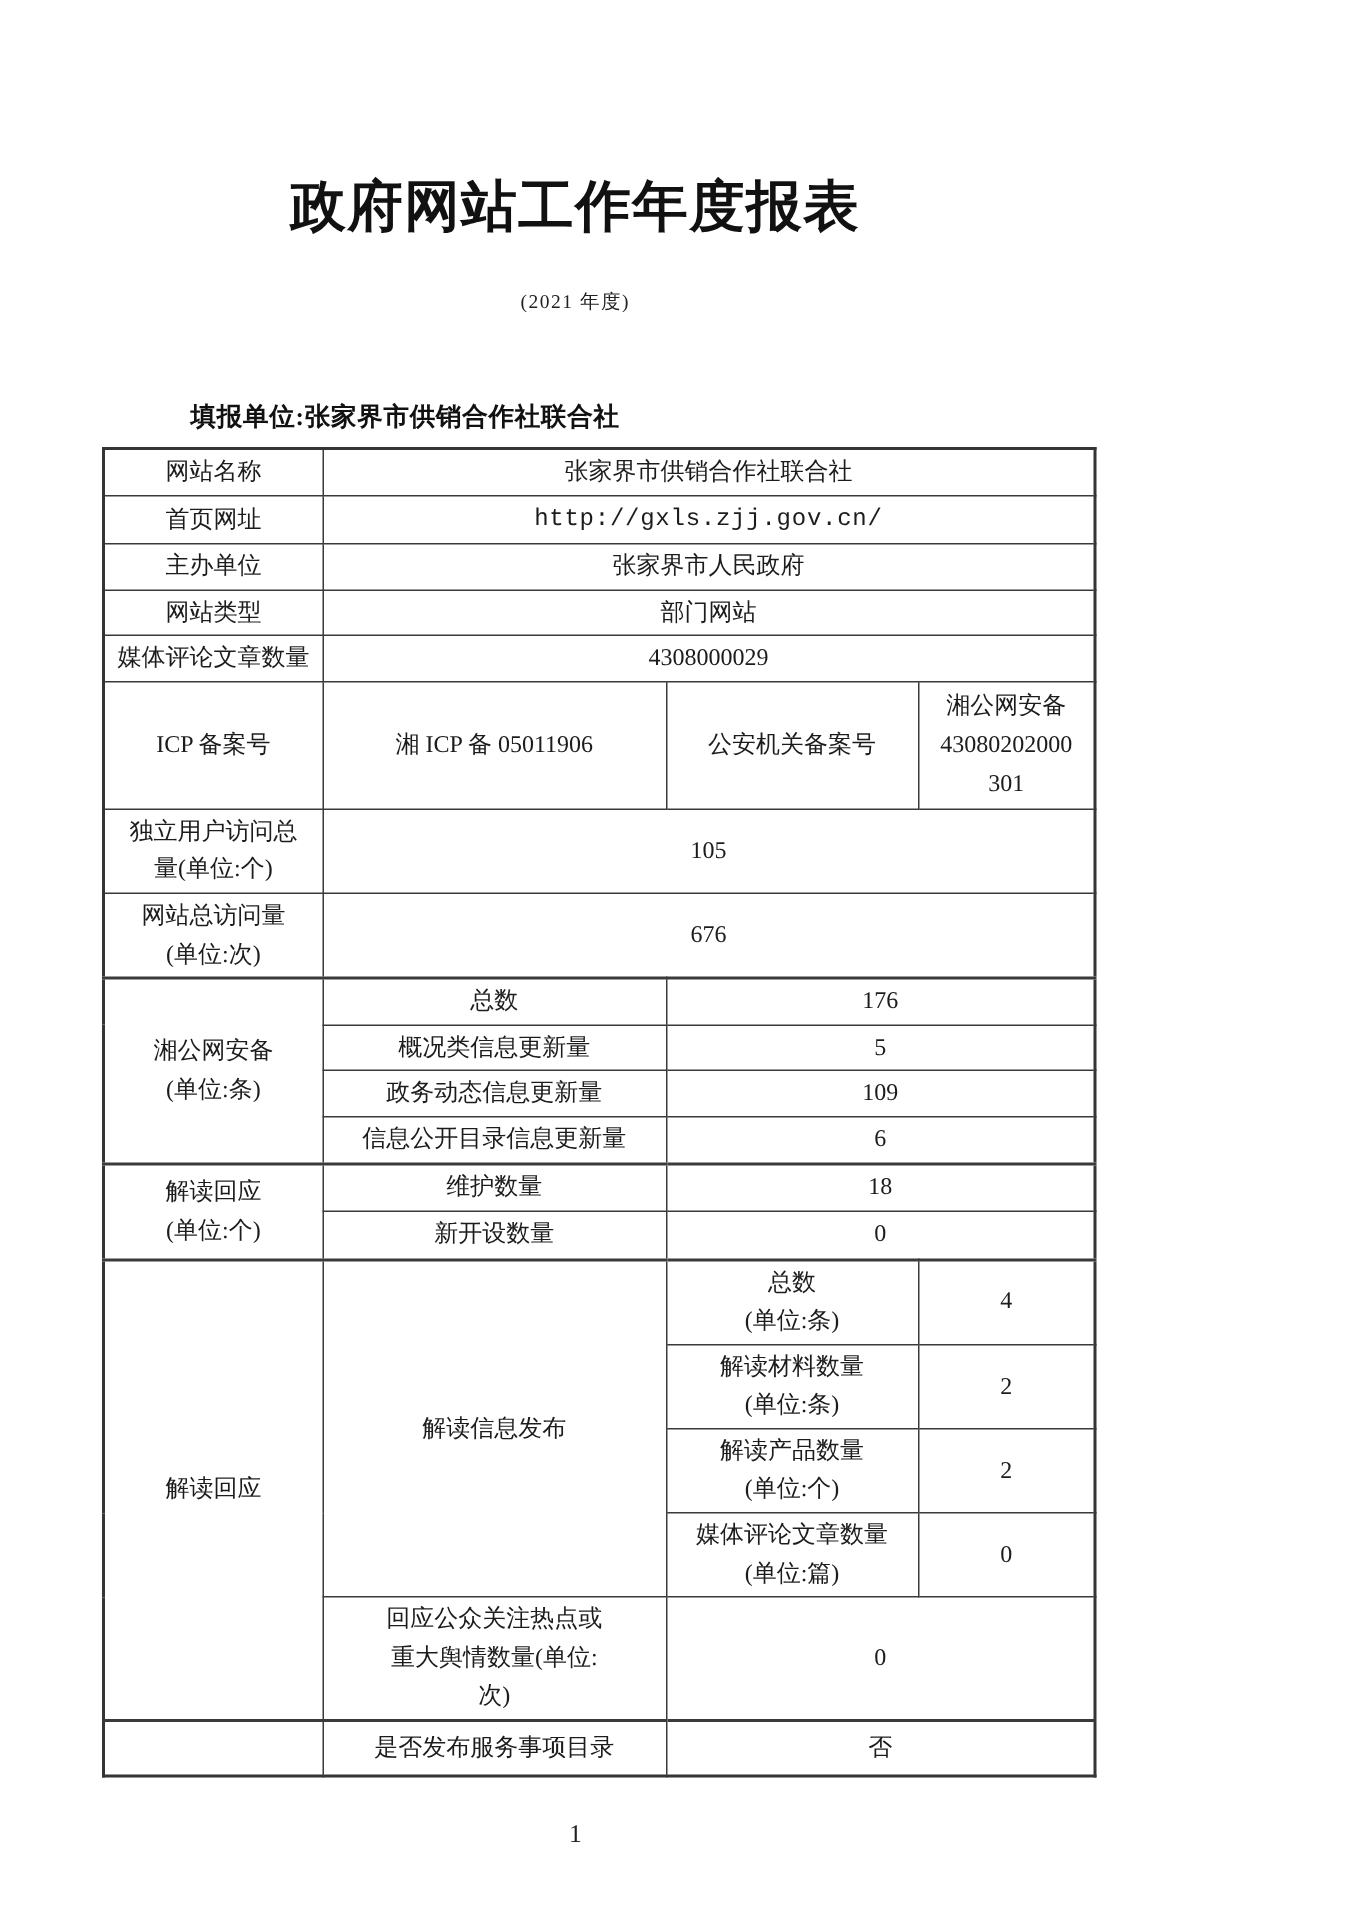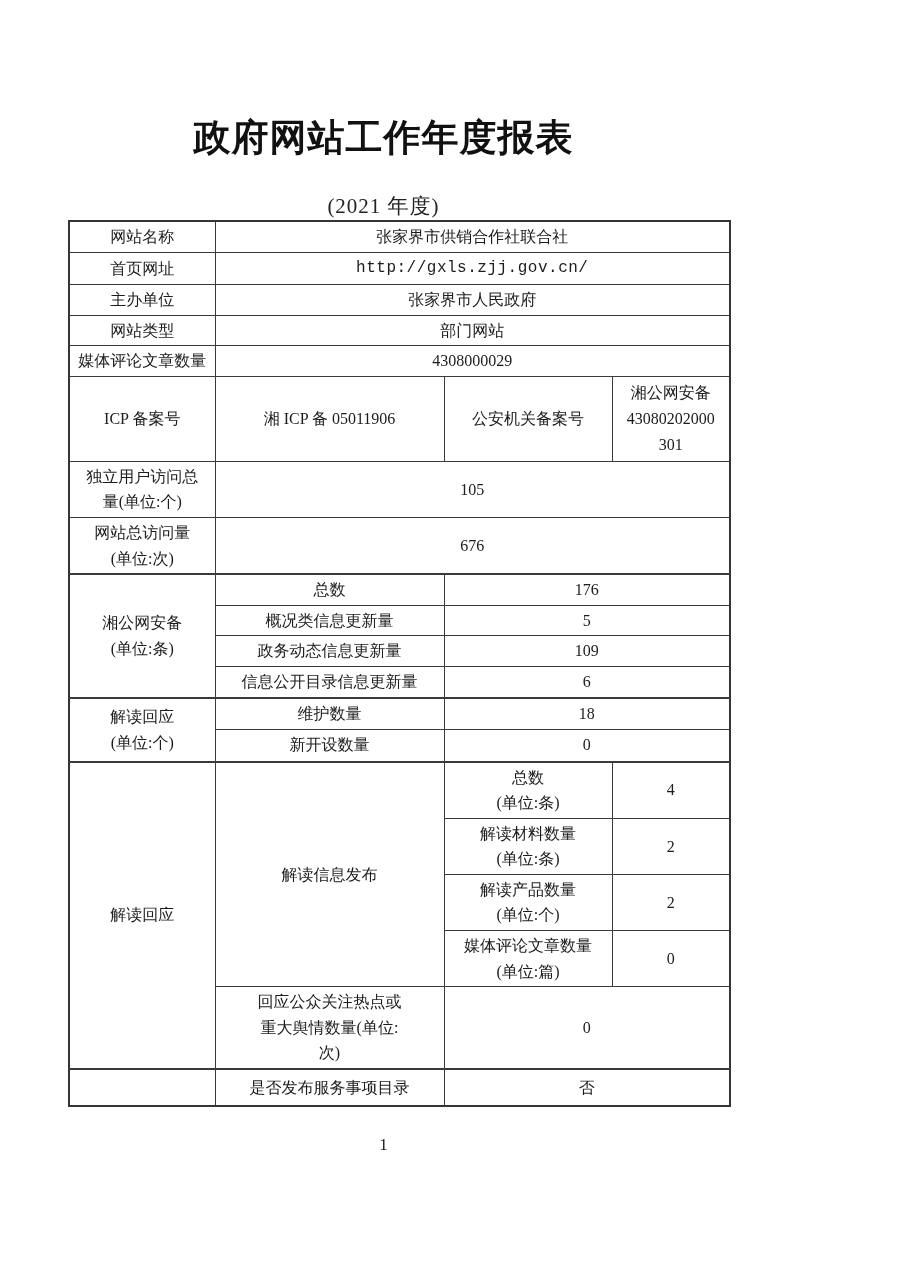--- a/index.html
+++ b/index.html
@@ -24,21 +24,21 @@
     font-family: "Liberation Sans", "DejaVu Sans", sans-serif;
     font-weight: bold;
     font-size: 37px;
     letter-spacing: 1px;
     color: #111;
     line-height: 1.2;
   }
   .doc-subtitle {
     margin-top: 32px;
     text-align: center;
-    font-size: 21px;
+    font-size: 13px;
     letter-spacing: 1px;
     color: #222;
   }
   .reporting-unit {
     margin: 56px 0 9px 127px;
     font-size: 17px;
     font-weight: bold;
     color: #111;
     letter-spacing: 0.5px;
   }
@@ -82,20 +82,21 @@
     color: #222;
   }
 </style>
 </head>
 <body>
 
 <div class="page">
 
   <div class="doc-title">政府网站工作年度报表</div>
   <div class="doc-subtitle">(2021 年度)</div>
+  <div class="reporting-unit">填报单位:张家界市供销合作社联合社</div>
 
   <table class="report">
     <colgroup>
       <col style="width:146px">
         <col style="width:229px">
         <col style="width:168px">
         <col style="width:118px">
     </colgroup>
     <tbody>
       <tr class="r-std">

